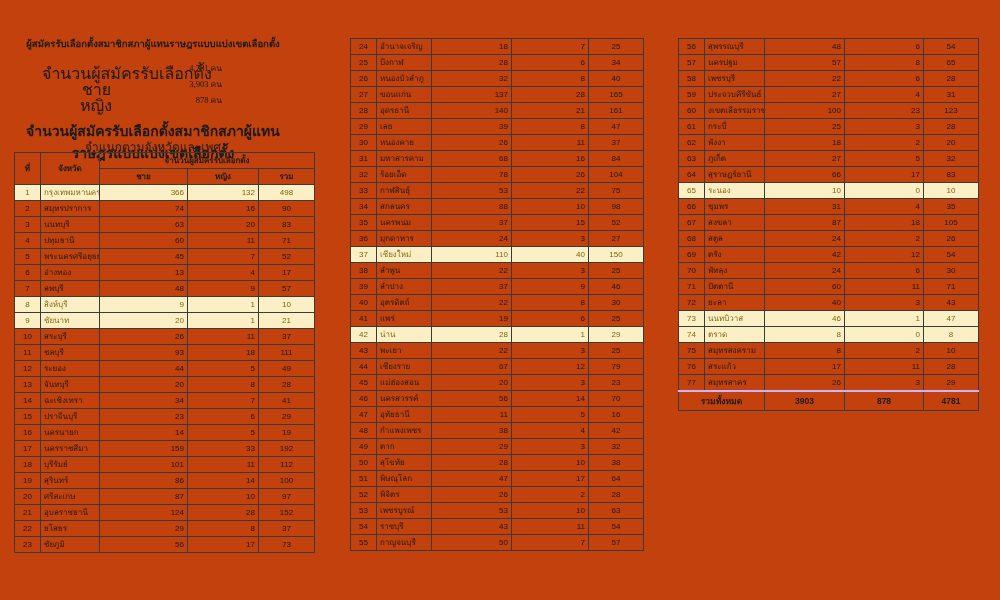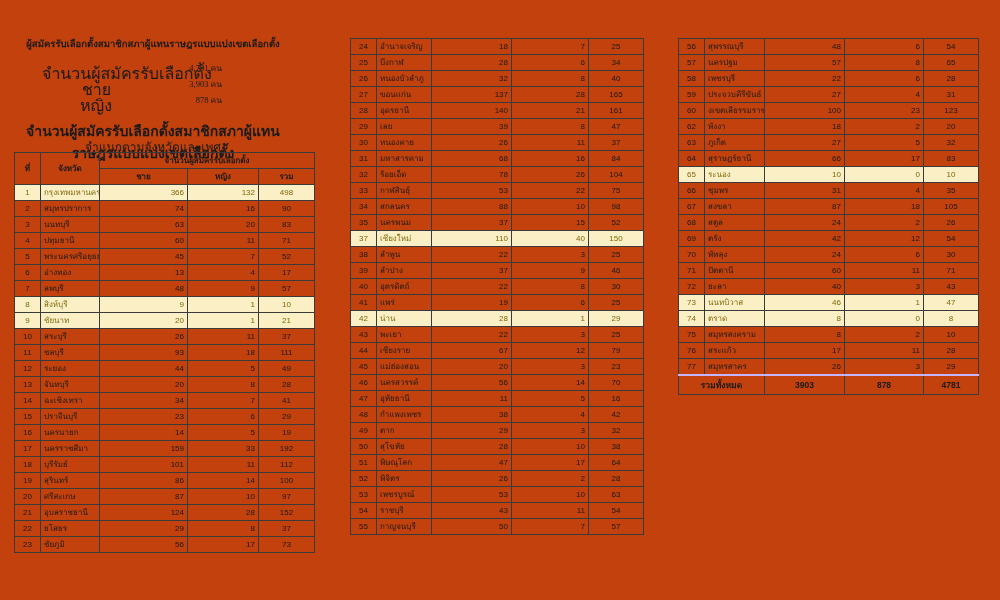--- a/index.html
+++ b/index.html
@@ -350,20 +350,27 @@
           <td class="female">10</td>
           <td class="total">98</td>
         </tr>
         <tr>
           <td class="no">35</td>
           <td class="province">นครพนม</td>
           <td class="male">37</td>
           <td class="female">15</td>
           <td class="total">52</td>
         </tr>
+        <tr>
+          <td class="no">36</td>
+          <td class="province">มุกดาหาร</td>
+          <td class="male">24</td>
+          <td class="female">3</td>
+          <td class="total">27</td>
+        </tr>
         <tr class="hl">
           <td class="no">37</td>
           <td class="province">เชียงใหม่</td>
           <td class="male">110</td>
           <td class="female">40</td>
           <td class="total">150</td>
         </tr>
         <tr>
           <td class="no">38</td>
           <td class="province">ลำพูน</td>
@@ -529,20 +536,27 @@
           <td class="male">27</td>
           <td class="female">4</td>
           <td class="total">31</td>
         </tr>
         <tr>
           <td class="no">60</td>
           <td class="province">งเขตเลีธรรมราช</td>
           <td class="male">100</td>
           <td class="female">23</td>
           <td class="total">123</td>
+        </tr>
+        <tr>
+          <td class="no">61</td>
+          <td class="province">กระบี่</td>
+          <td class="male">25</td>
+          <td class="female">3</td>
+          <td class="total">28</td>
         </tr>
         <tr>
           <td class="no">62</td>
           <td class="province">พังงา</td>
           <td class="male">18</td>
           <td class="female">2</td>
           <td class="total">20</td>
         </tr>
         <tr>
           <td class="no">63</td>

